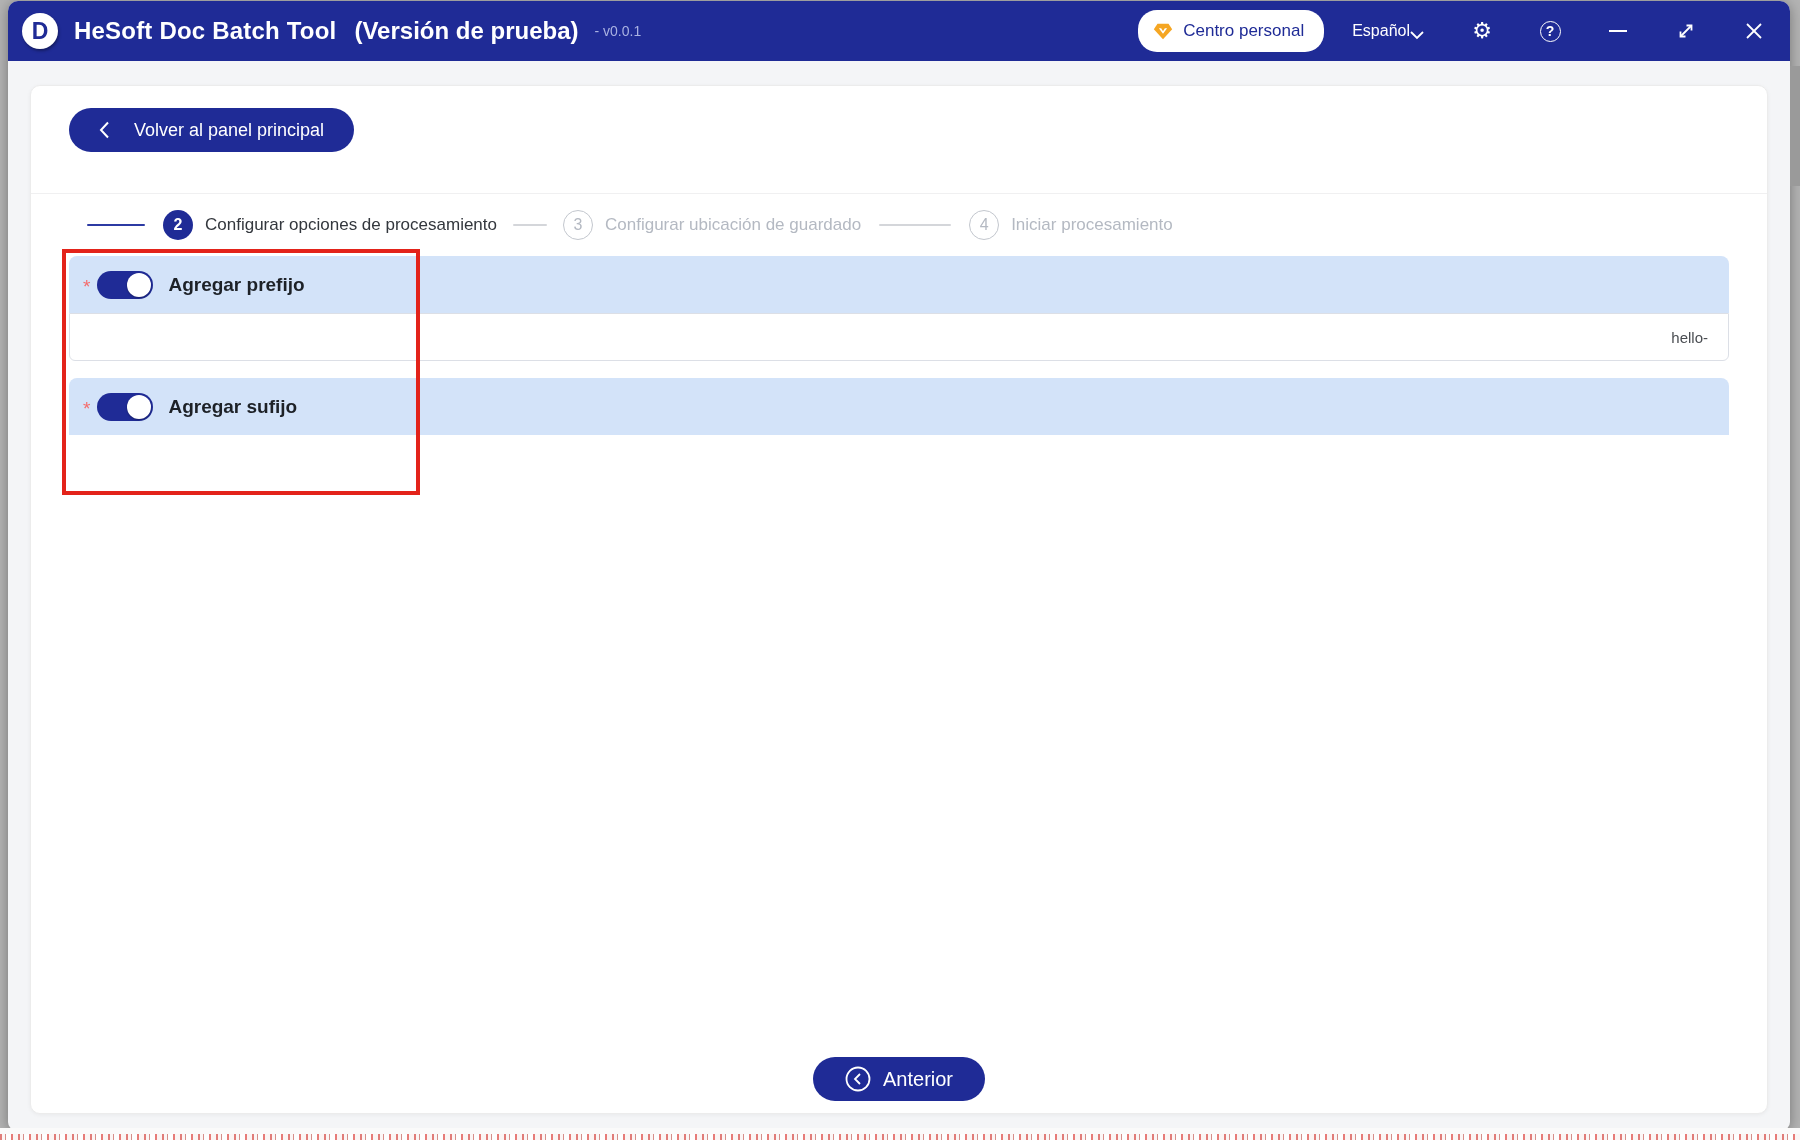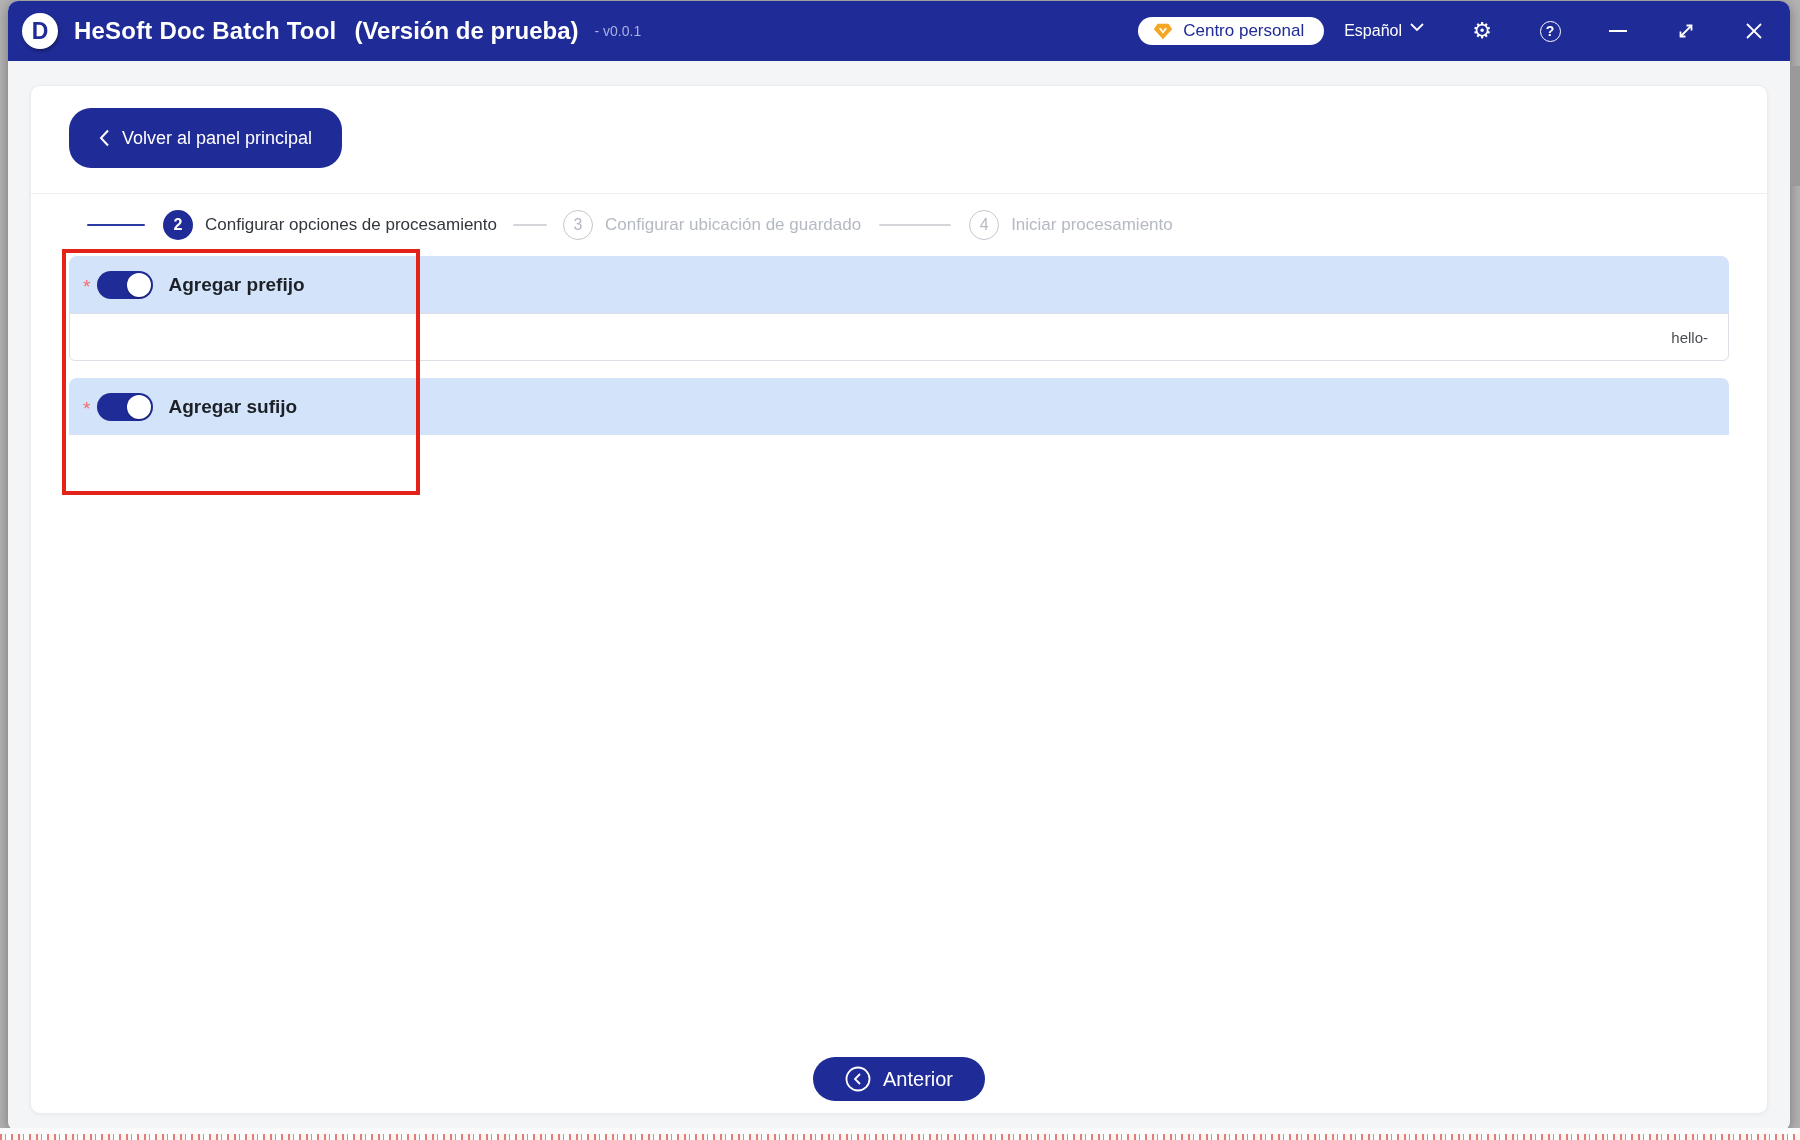--- a/index.html
+++ b/index.html
@@ -47,26 +47,26 @@
     font-weight: bold; font-size: 23px;
     box-shadow: 1px 2px 3px rgba(0,0,0,.35);
   }
   .app-title { font-size: 24px; font-weight: bold; margin-left: 16px; letter-spacing: .2px; }
   .app-subtitle { font-size: 24px; font-weight: bold; margin-left: 18px; }
   .app-version { font-size: 14px; margin-left: 16px; color: #aab2e2; }
 
   .titlebar-right { margin-left: auto; display: flex; align-items: center; }
   .personal-pill {
     background: #fff; color: #1f2b96;
-    height: 28px; border-radius: 19px;
+    height: 42px; border-radius: 19px;
     display: flex; align-items: center; gap: 9px;
     padding: 0 20px 0 14px;
     font-size: 17px; cursor: default; justify-content: space-between;
   }
-  .lang-group { display: flex; align-items: flex-start; gap: 8px; margin-left: 20px; font-size: 16px; }
+  .lang-group { display: flex; align-items: flex-end; margin-left: 28px; font-size: 16px; }
   .icon-cluster { display: flex; align-items: center; gap: 44px; margin-left: 46px; }
   .tb-icon { width: 24px; height: 24px; display: flex; align-items: center; justify-content: center; color:#fff; }
   .gear-glyph { font-size: 22px; line-height: 1; }
   .help-circle {
     width: 21px; height: 21px; border-radius: 50%;
     border: 1.6px solid #fff; display: flex; align-items: center; justify-content: center;
     font-size: 14px; font-weight: bold;
   }
 
   
@@ -81,24 +81,24 @@
     overflow: hidden;
   }
 
   .card-header {
     height: 108px; flex: 0 0 108px;
     padding: 22px 38px 0 38px;
     display: flex; align-items: flex-start;
     border-bottom: 1px solid #f0f0f1;
   }
   .back-button {
-    height: 60px; border: none;
+    height: 44px; border: none;
     background: #1f2b96; color: #fff;
     border-radius: 22px;
-    display: flex; align-items: center; gap: 12px;
+    display: flex; align-items: center; gap: 24px;
     padding: 0 30px;
     font-size: 18px; font-family: inherit;
     cursor: pointer;
   }
   .page-title { font-size: 21px; font-weight: bold; color: #141414; margin-left: 18px; line-height: 44px; }
 
   
   .steps-row {
     height: 62px; flex: 0 0 62px;
     display: flex; align-items: center;

